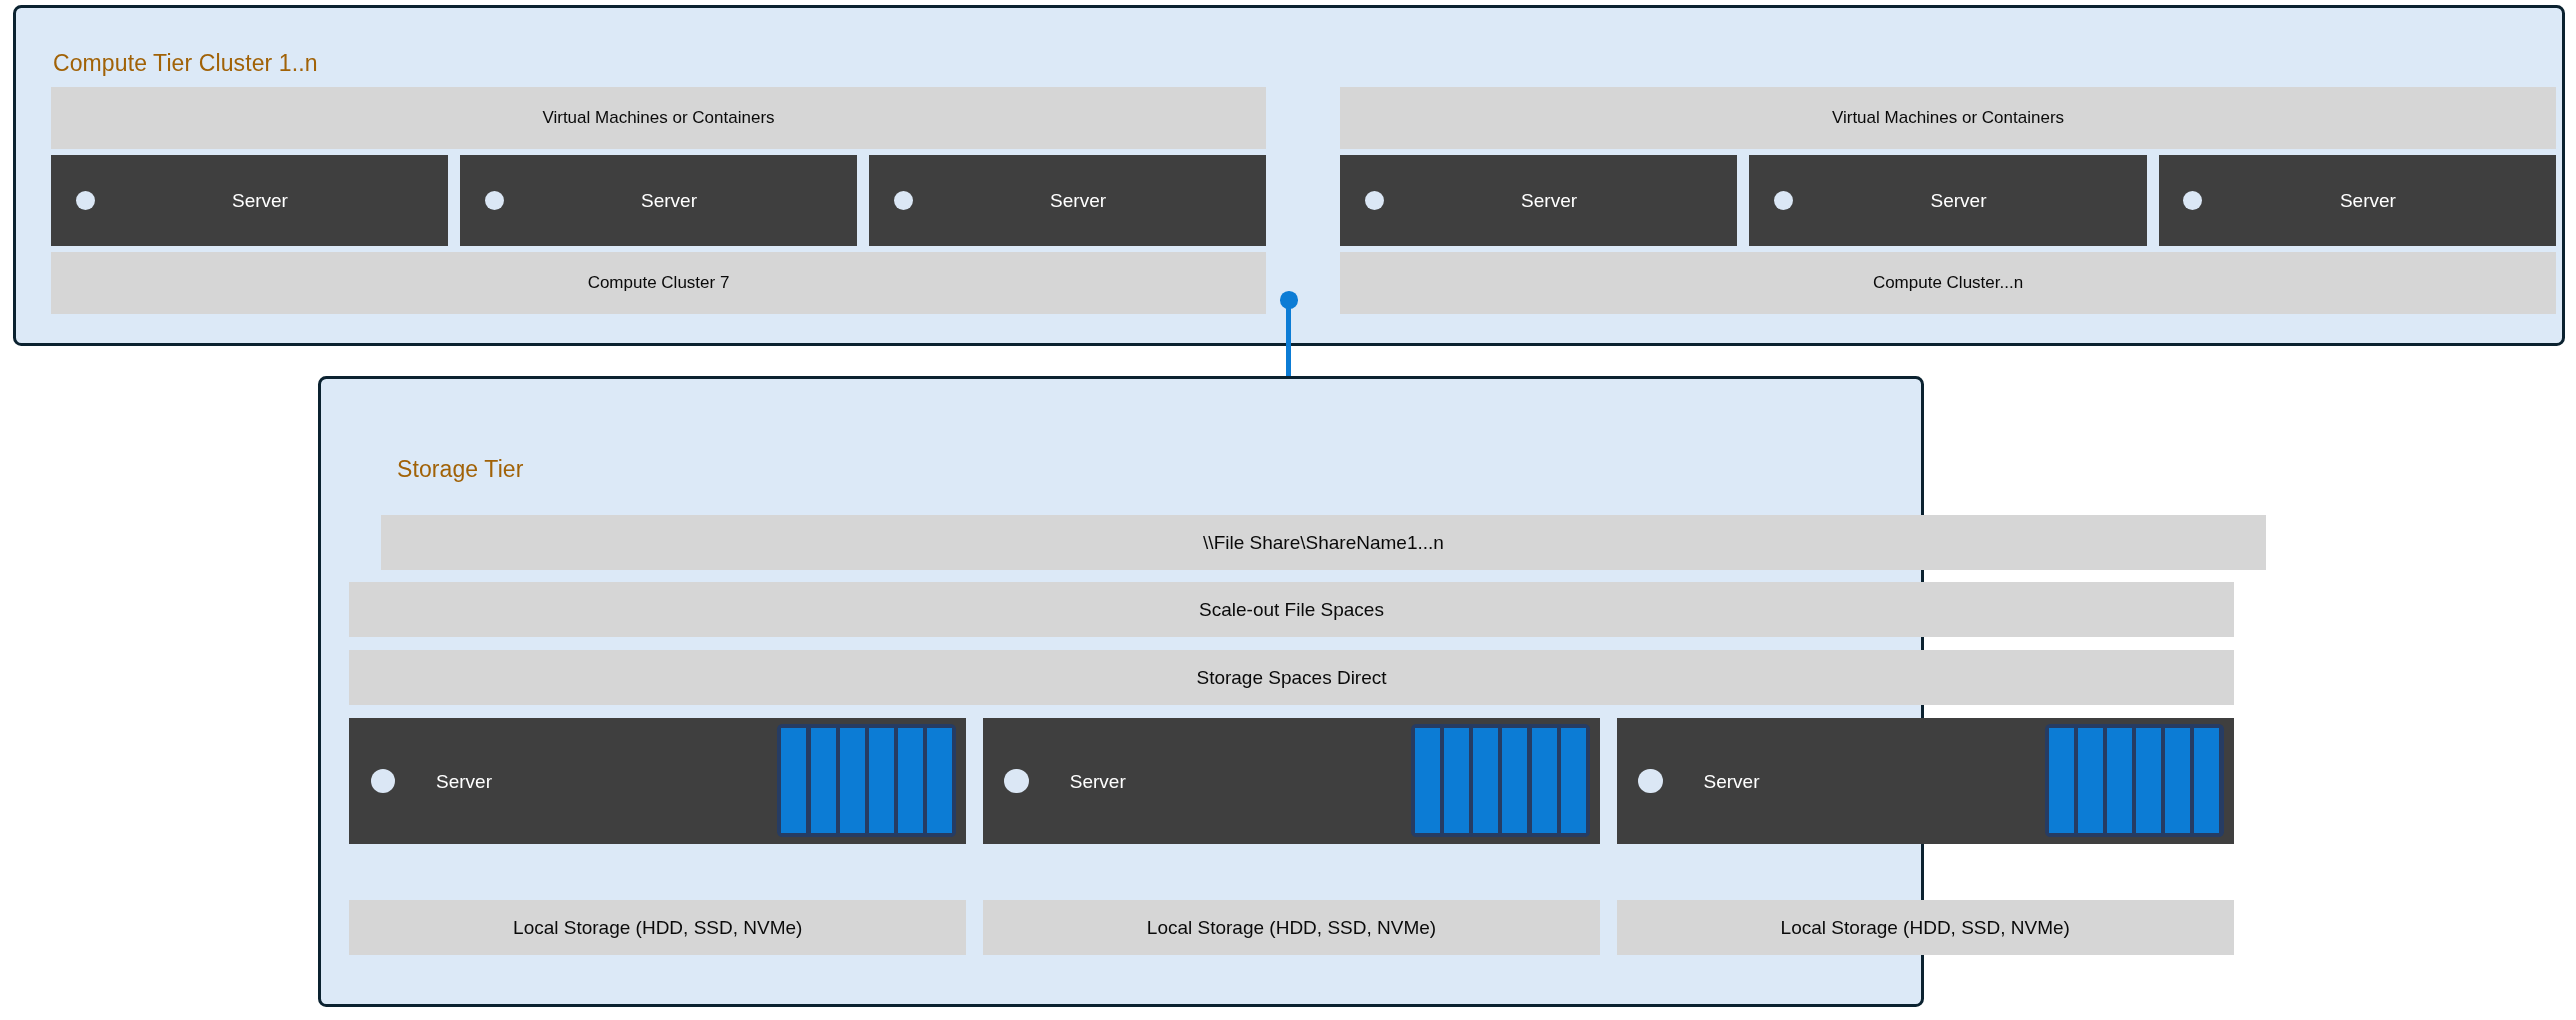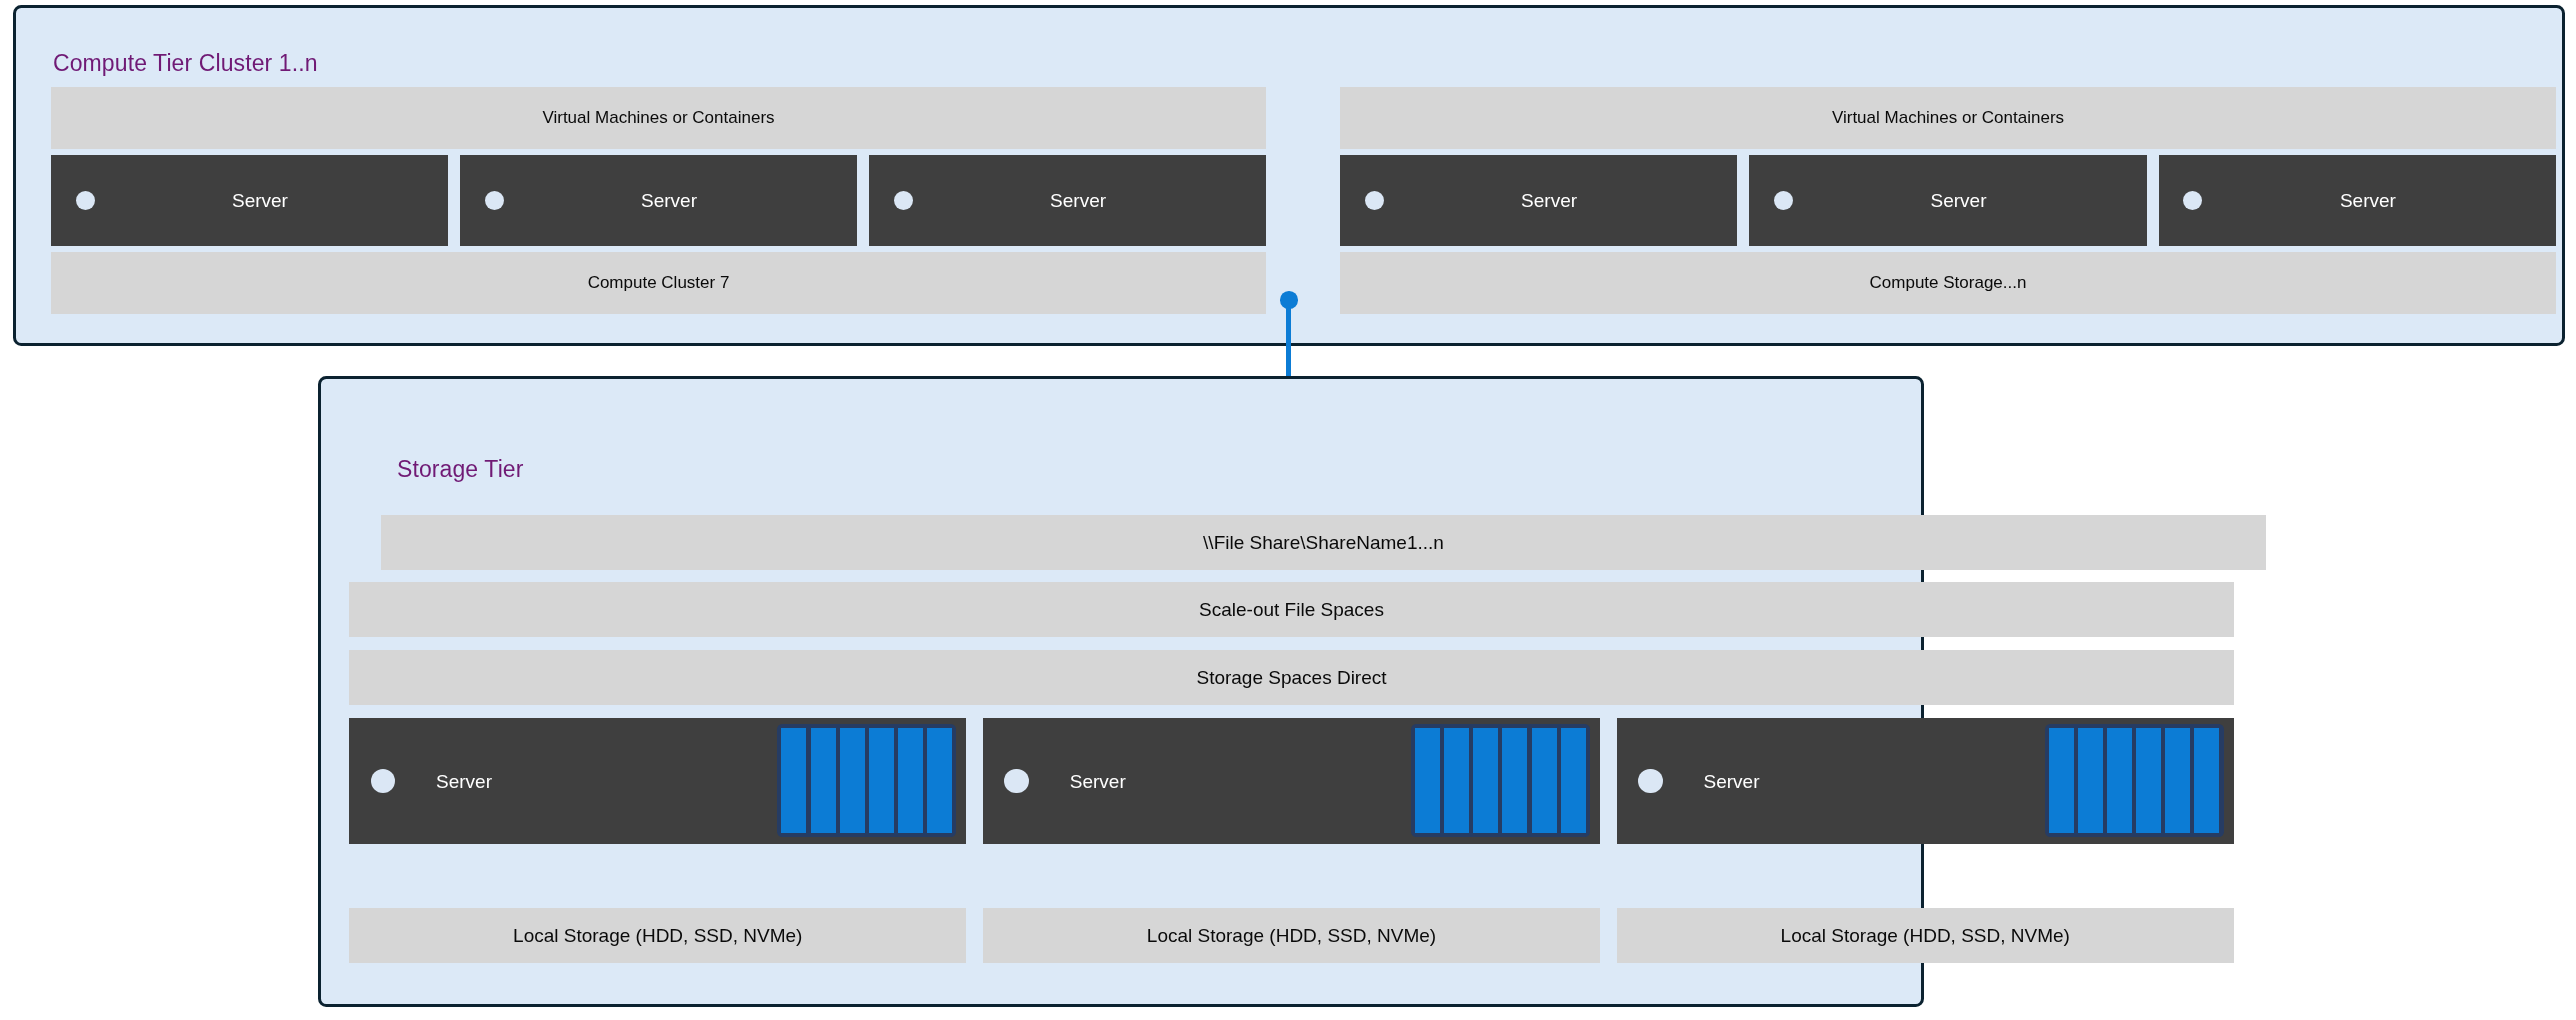--- a/index.html
+++ b/index.html
@@ -16,21 +16,21 @@
   
   .tier{
     position:absolute;
     background:#dce9f7;
     border:3.5px solid #0b2230;
     border-radius:8.2px;
     box-sizing:border-box;
   }
   .tier-title{
     position:absolute;
-    color:#701a75;
+    color:#a16207;
     font-size:23px;
     line-height:1;
     white-space:nowrap;
     letter-spacing:0.1px;
   }
 
   
   #compute-tier{left:13px;top:4.7px;width:2552px;height:341px;}
   #compute-tier .tier-title{left:37px;top:44px;}
 
@@ -137,21 +137,21 @@
     border-radius:5.2px;
     display:flex;align-items:stretch;
     padding:4.1px;gap:4.1px;
     box-sizing:border-box;
   }
   .disk{
     width:25px;
     background:#0c7cd5;
   }
   .node-footer{
-    position:absolute;left:0;right:0;bottom:0;height:55px;
+    position:absolute;left:0;right:0;bottom:8px;height:55px;
     background:#d6d6d6;
     display:flex;align-items:center;justify-content:center;
     color:#0a0a0a;font-size:19px;line-height:1;
     box-sizing:border-box;
   }
 </style>
 </head>
 <body>
 
 <div class="canvas">
@@ -192,21 +192,21 @@
         <div class="server-box compute-server">
           <span class="led"></span>
           <span class="server-label">Server</span>
         </div>
         <div class="server-box compute-server">
           <span class="led"></span>
           <span class="server-label">Server</span>
         </div>
       </div>
 
-      <div class="band band-bottom">Compute Storage...n</div>
+      <div class="band band-bottom">Compute Cluster...n</div>
     </div>
   </div>
 
   <div id="connector">
     <span class="conn-dot conn-dot-top"></span>
     <span class="conn-line"></span>
     <span class="conn-dot conn-dot-bottom"></span>
   </div>
 
   <div id="folder-icon">

